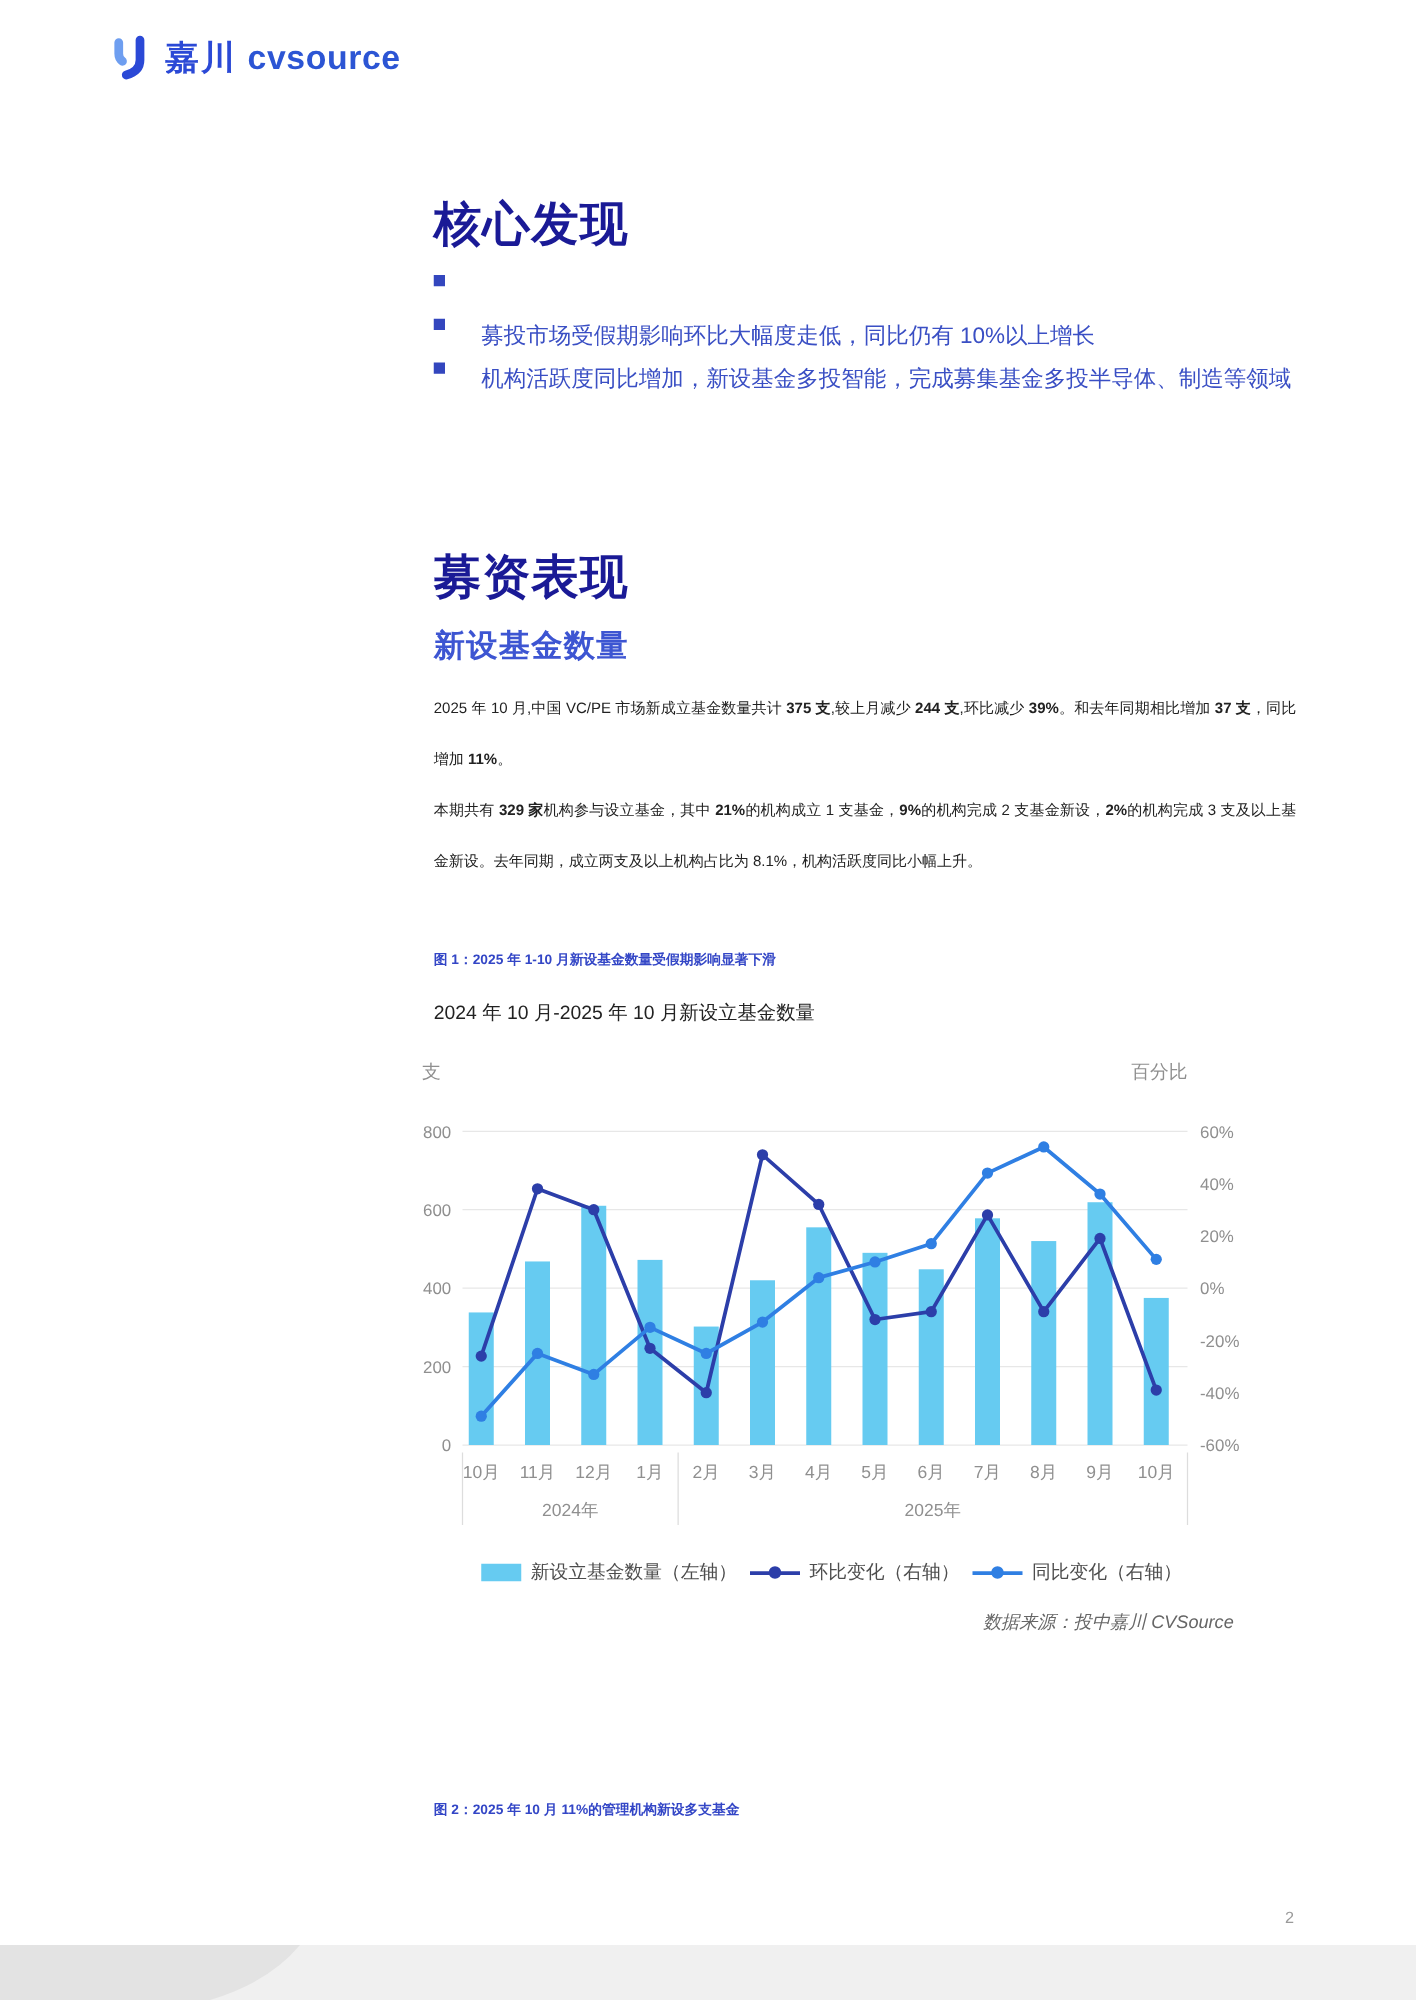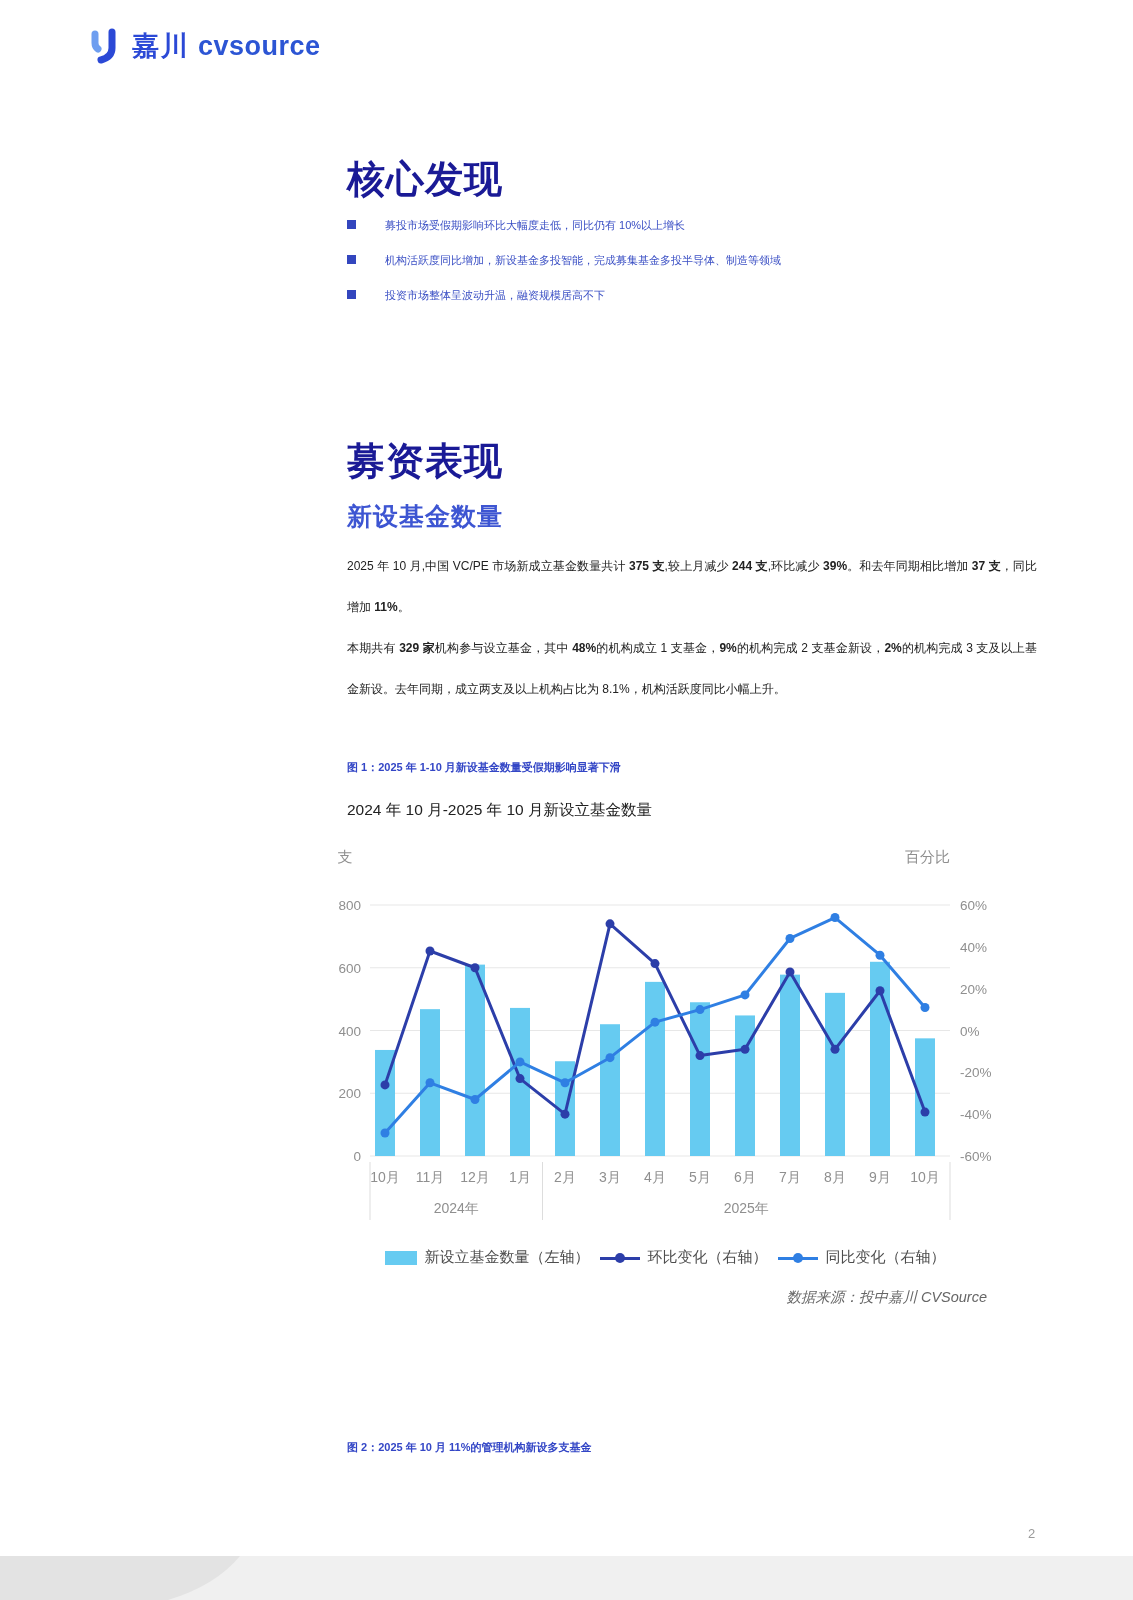--- a/index.html
+++ b/index.html
@@ -13,21 +13,21 @@
   .logo-en { font-size:27px; font-weight:bold; color:#2C55D4; letter-spacing:0.5px; }
 
   .abs { position:absolute; left:347px; width:690px; }
 
   .h1 { font-size:38px; font-weight:bold; color:#1A1A96; letter-spacing:1px; }
   .h2 { font-size:25px; font-weight:bold; color:#3D55D2; letter-spacing:1px; }
 
   .bullets { list-style:none; }
   .bullets li { display:flex; align-items:flex-start; height:35px; }
   .bullet-sq { flex:0 0 9px; width:9px; height:9px; background:#3346BE; margin-top:6px; }
-  .bullet-txt { color:#3A4FC4; font-size:11px; padding-left:29px; line-height:22px; }
+  .bullet-txt { color:#3A4FC4; font-size:18px; padding-left:29px; line-height:22px;margin-top:43px; }
 
   .para { font-size:12px; color:#222; line-height:41px; text-align:justify; }
   .para b { font-weight:bold; }
 
   .figcap { font-size:11px; font-weight:bold; color:#3346C6; }
   .figsub { font-size:15.5px; color:#222; }
 
   .chart-wrap { position:absolute; left:325px; top:842px; width:680px; height:400px; }
 
   .legend { position:absolute; left:325px; top:1248px; width:680px;
@@ -69,29 +69,28 @@
     <li>
       <span class="bullet-sq"></span>
       <span class="bullet-txt">募投市场受假期影响环比大幅度走低，同比仍有 10%以上增长</span>
     </li>
     <li>
       <span class="bullet-sq"></span>
       <span class="bullet-txt">机构活跃度同比增加，新设基金多投智能，完成募集基金多投半导体、制造等领域</span>
     </li>
     <li>
       <span class="bullet-sq"></span>
-      <span class="bullet-txt">投资市场整体呈波动升温，融资规模居高不下</span>
     </li>
   </ul>
 
   <div class="abs h2" style="top:500px;">新设基金数量</div>
   <div class="abs h1" style="top:436px;">募资表现</div>
 
   <p class="abs para" style="top:546px;"><span>2025 年 10 月,中国 VC/PE 市场新成立基金数量共计 </span><b>375 支</b><span>,较上月减少 </span><b>244 支</b><span>,环比减少 </span><b>39%</b><span>。和去年同期相比增加 </span><b>37 支</b><span>，同比增加 </span><b>11%</b><span>。</span></p>
-  <p class="abs para" style="top:628px;"><span>本期共有 </span><b>329 家</b><span>机构参与设立基金，其中 </span><b>48%</b><span>的机构成立 1 支基金，</span><b>9%</b><span>的机构完成 2 支基金新设，</span><b>2%</b><span>的机构完成 3 支及以上基金新设。去年同期，成立两支及以上机构占比为 8.1%，机构活跃度同比小幅上升。</span></p>
+  <p class="abs para" style="top:628px;"><span>本期共有 </span><b>329 家</b><span>机构参与设立基金，其中 </span><b>21%</b><span>的机构成立 1 支基金，</span><b>9%</b><span>的机构完成 2 支基金新设，</span><b>2%</b><span>的机构完成 3 支及以上基金新设。去年同期，成立两支及以上机构占比为 8.1%，机构活跃度同比小幅上升。</span></p>
 
   <div class="abs figcap" style="top:760px;">图 1：2025 年 1-10 月新设基金数量受假期影响显著下滑</div>
   <div class="abs figsub" style="top:800px;">2024 年 10 月-2025 年 10 月新设立基金数量</div>
 
   <div class="chart-wrap">
     <svg width="680" height="400" viewBox="0 0 680 400">
         <text x="20" y="20" text-anchor="middle" fill="#8f8f8f" font-size="15" font-family="&quot;Liberation Sans&quot;,&quot;DejaVu Sans&quot;,sans-serif">支</text>
         <text x="625" y="20" text-anchor="end" fill="#8f8f8f" font-size="15" font-family="&quot;Liberation Sans&quot;,&quot;DejaVu Sans&quot;,sans-serif">百分比</text>
         <line x1="45" y1="314" x2="625" y2="314" stroke="#e7e7e7" stroke-width="1"></line>
         <text x="36" y="319" text-anchor="end" fill="#8f8f8f" font-size="13.5" font-family="&quot;Liberation Sans&quot;,&quot;DejaVu Sans&quot;,sans-serif">0</text>

